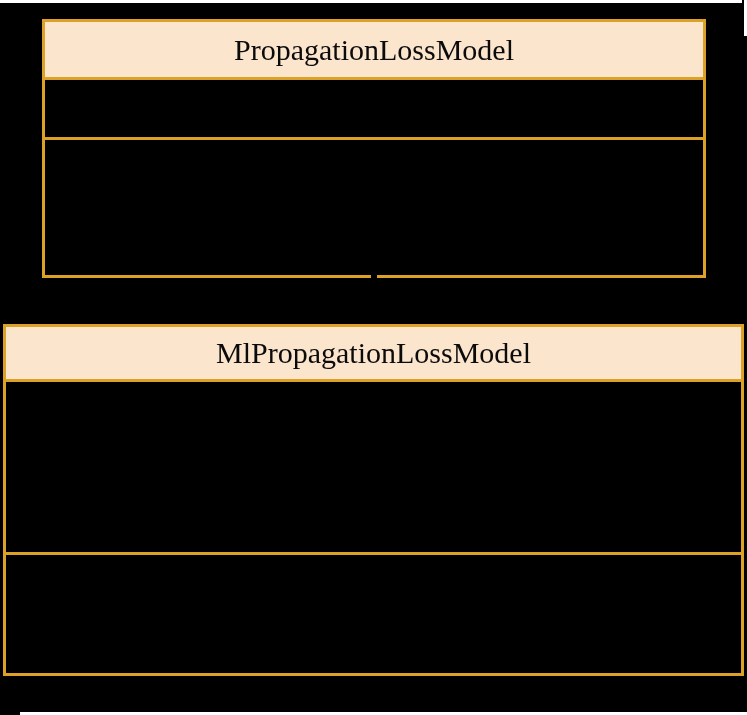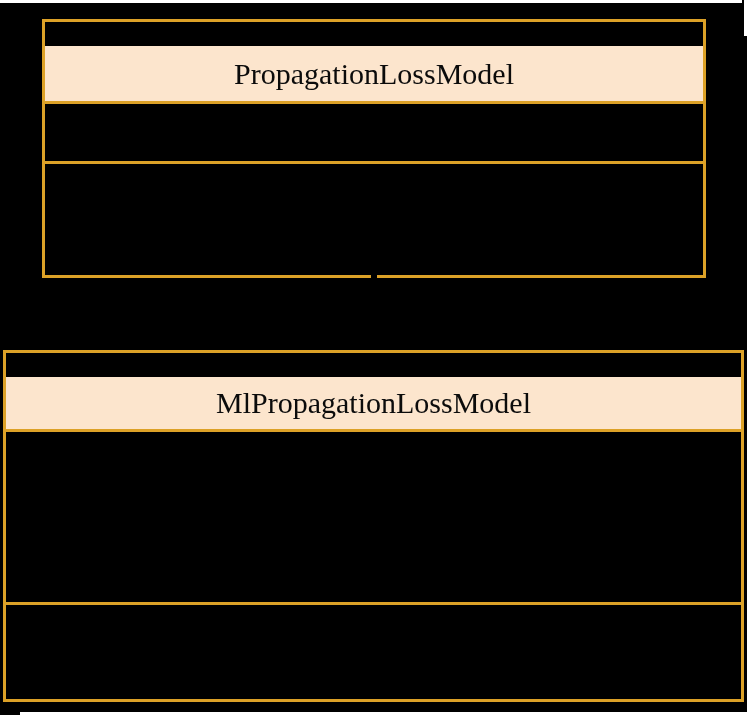--- a/index.html
+++ b/index.html
@@ -28,33 +28,32 @@
 
   
   .uml-class {
     position: absolute;
     border: 3px solid var(--border);
     background: var(--background);
     display: flex;
     flex-direction: column;
   }
   .uml-class.class1 { left: 42px; top: 19px;  width: 664px; height: 259px; }
-  .uml-class.class2 { left: 3px;  top: 350px; width: 741px; height: 352px; }
+  .uml-class.class2 { left: 3px;  top: 324px; width: 741px; height: 352px; }
 
   .uml-header {
     background: var(--header_fill);
     border-bottom: 3px solid var(--border);
     display: flex;
     align-items: center;
     justify-content: center;
     color: var(--title_color);
     font-size: 30px;
     line-height: 1;
     flex: 0 0 auto;
-    margin-top: 24px;
   }
   .class1 .uml-header { height: 58px; }
   .class2 .uml-header { height: 55px; }
 
   .uml-compartment {
     background: var(--background);
     color: var(--background); 
     overflow: hidden;
     flex: 0 0 auto;
   }

